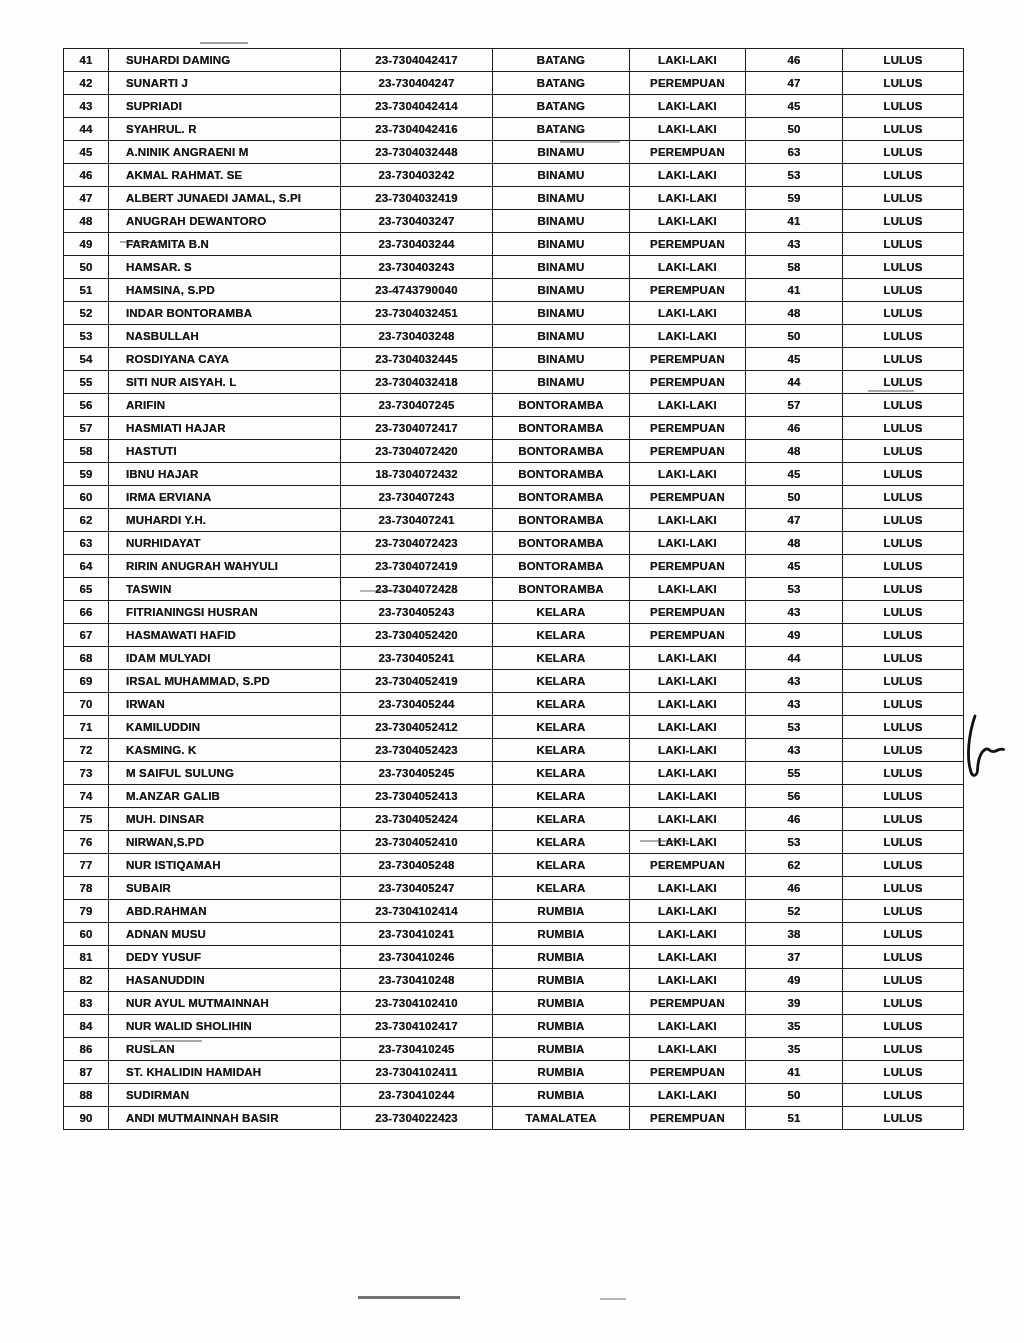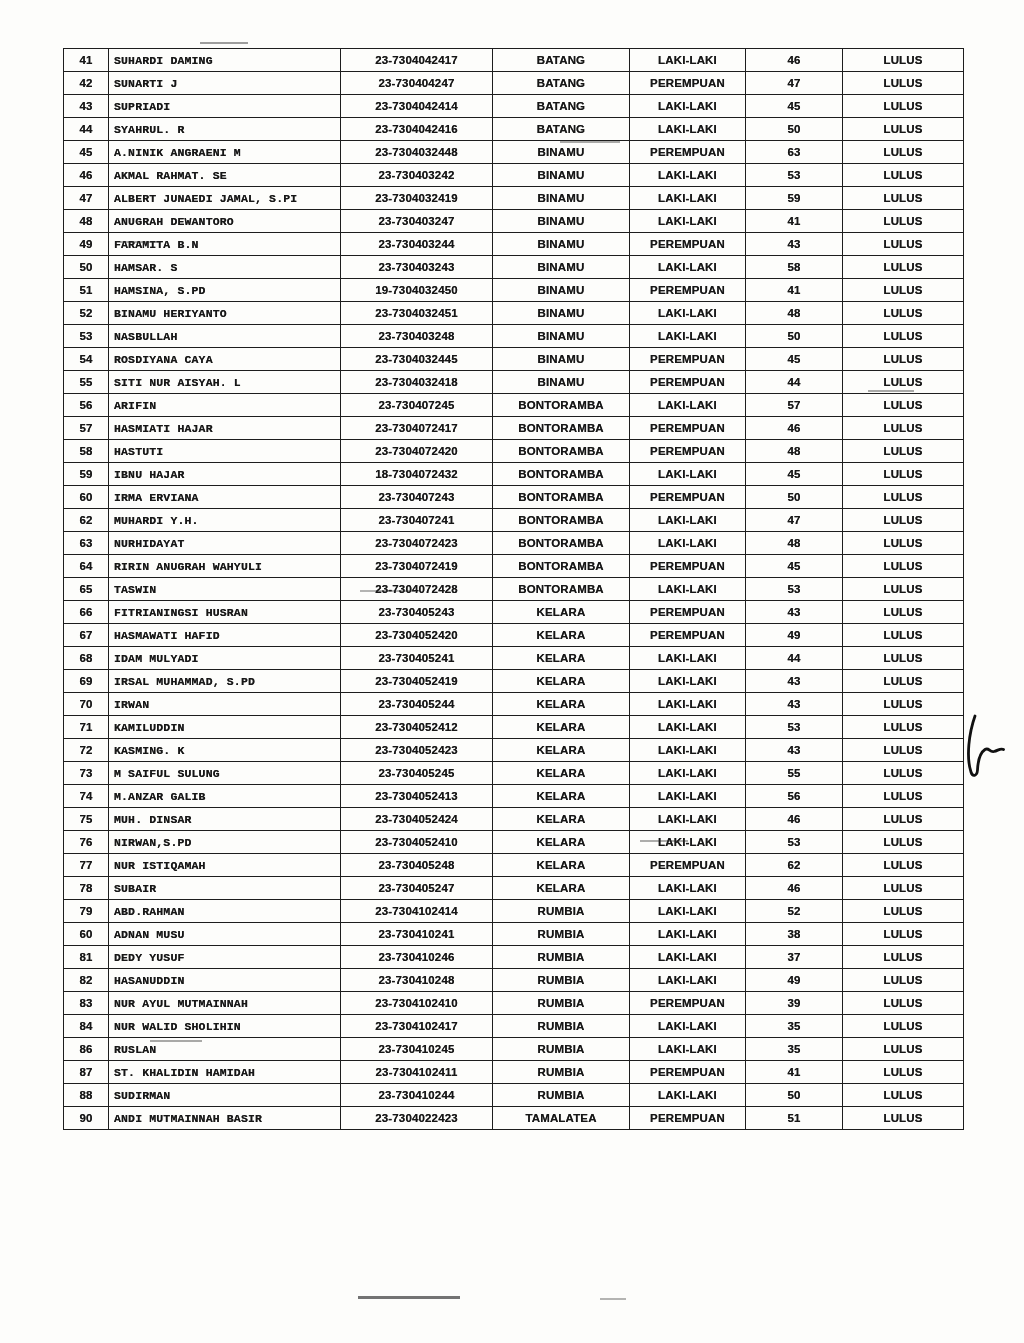--- a/index.html
+++ b/index.html
@@ -31,22 +31,21 @@
     color: #171717;
     text-align: center;
     vertical-align: middle;
     white-space: nowrap;
     overflow: hidden;
     letter-spacing: 0.15px;
     text-shadow: 0 0 0.5px rgba(10,10,10,0.75);
   }
   table.results td.col-name {
     text-align: left;
-    padding-left: 5px;
-    font-family: Liberation Mono, monospace;
+    padding-left: 17px;
   }
   
   .artifact {
     position: absolute;
     background: #2a2a2a;
     pointer-events: none;
   }
   .a1 { left: 200px; top: 42px;  width: 48px; height: 2px; opacity: .45; }
   .a2 { left: 560px; top: 141px; width: 60px; height: 2px; opacity: .40; }
   .a3 { left: 120px; top: 241px; width: 40px; height: 2px; opacity: .38; }
@@ -165,29 +164,29 @@
           <td class="col-name">HAMSAR. S</td>
           <td class="col-reg_id">23-730403243</td>
           <td class="col-district">BINAMU</td>
           <td class="col-gender">LAKI-LAKI</td>
           <td class="col-score">58</td>
           <td class="col-status">LULUS</td>
         </tr>
         <tr>
           <td class="col-no">51</td>
           <td class="col-name">HAMSINA, S.PD</td>
-          <td class="col-reg_id">19-7304032450</td>
+          <td class="col-reg_id">23-4743790040</td>
           <td class="col-district">BINAMU</td>
           <td class="col-gender">PEREMPUAN</td>
           <td class="col-score">41</td>
           <td class="col-status">LULUS</td>
         </tr>
         <tr>
           <td class="col-no">52</td>
-          <td class="col-name">BINAMU HERIYANTO</td>
+          <td class="col-name">INDAR BONTORAMBA</td>
           <td class="col-reg_id">23-7304032451</td>
           <td class="col-district">BINAMU</td>
           <td class="col-gender">LAKI-LAKI</td>
           <td class="col-score">48</td>
           <td class="col-status">LULUS</td>
         </tr>
         <tr>
           <td class="col-no">53</td>
           <td class="col-name">NASBULLAH</td>
           <td class="col-reg_id">23-730403248</td>

